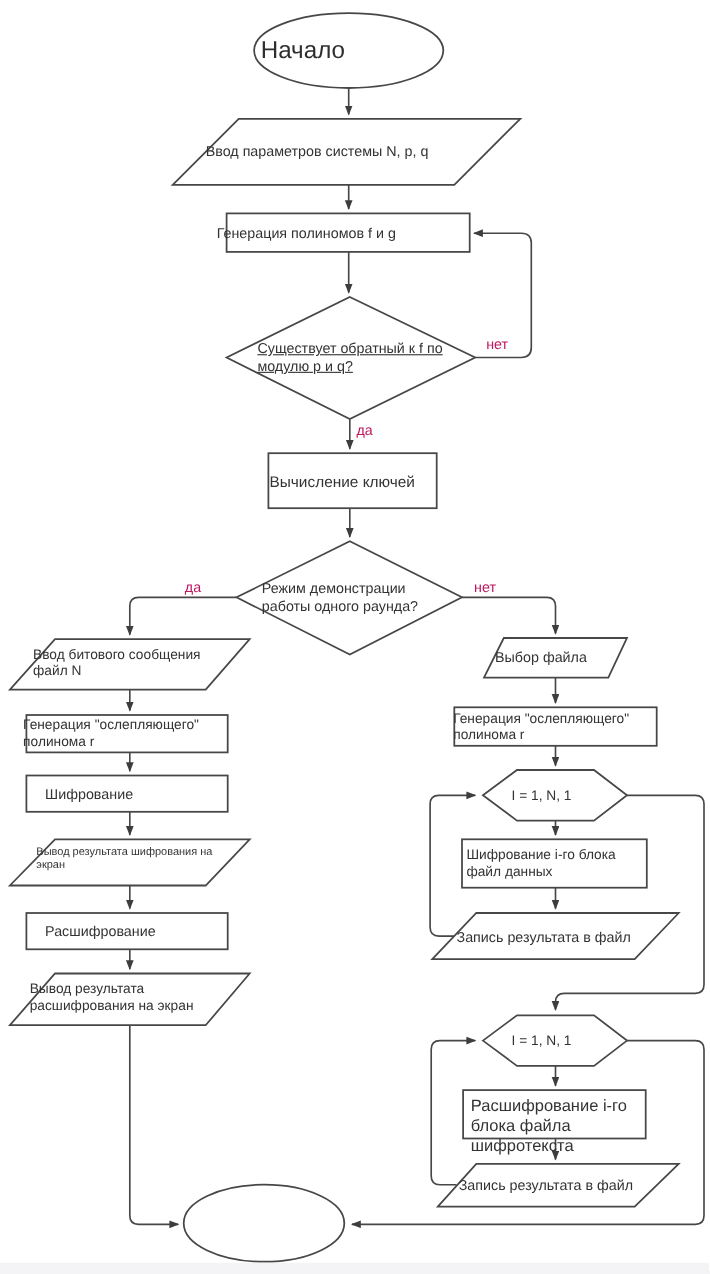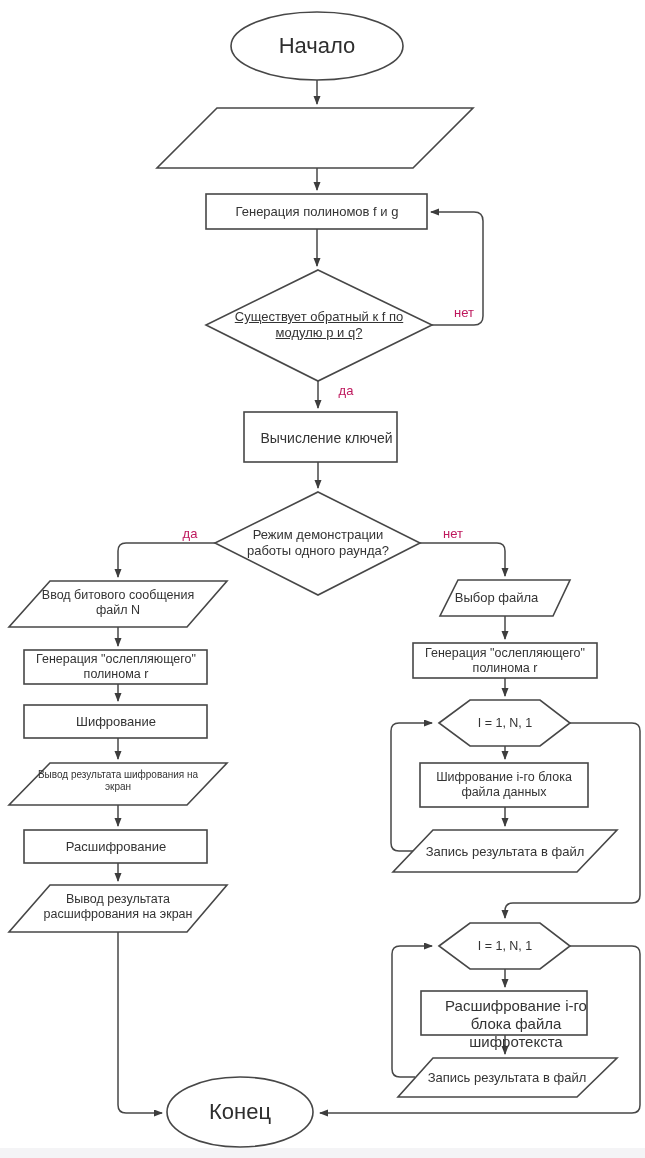--- a/index.html
+++ b/index.html
@@ -9,21 +9,20 @@
     height: 1158px;
     background: #ffffff;
     overflow: hidden;
     font-family: "Liberation Sans", sans-serif;
   }
   #shapes { position: absolute; left: 0; top: 0; }
   .shape { fill: #ffffff; stroke: #474747; stroke-width: 1.6; }
   .edge  { fill: none; stroke: #474747; stroke-width: 1.5; stroke-linecap: butt; }
   .lbl {
     position: absolute;
-    text-align: center;
     color: #333333;
     font-size: 13px;
     line-height: 1.2;
     white-space: normal;
   }
   .terminator { font-size: 22px; color: #2e2e2e; }
   .edge-lbl { font-size: 13px; color: #be185d; }
   #bottom-band {
     position: absolute;
     left: 0; right: 0; bottom: 0;
@@ -89,20 +88,21 @@
     <polygon class="shape" points="433,830 617,830 577,872 393,872"></polygon>
     <polygon class="shape" points="439,946 470,923 540,923 570,946 540,969 470,969"></polygon>
     <rect class="shape" x="421" y="991" width="166" height="44"></rect>
     <polygon class="shape" points="433,1058 617,1058 577,1097 398,1097"></polygon>
 
     <ellipse class="shape" cx="240" cy="1112" rx="73" ry="35"></ellipse>
   </svg>
 
   <div class="lbl terminator" style="left:237px; top:33px; width:160px;">Начало</div>
 
+  <div class="lbl" style="left:187px; top:130px; width:260px;">Ввод параметров системы N, p, q</div>
 
   <div class="lbl" style="left:197px; top:204px; width:240px;">Генерация полиномов f и g</div>
 
   <div class="lbl" style="left:234px; top:309px; width:170px;text-decoration:underline;">Существует обратный к f по модулю p и q?</div>
 
   <div class="lbl edge-lbl" style="left:442px; top:305px; width:44px;">нет</div>
 
   <div class="lbl edge-lbl" style="left:324px; top:383px; width:44px;">да</div>
 
   <div class="lbl" style="left:245px; top:430px; width:163px; font-size:14px;">Вычисление ключей</div>
@@ -124,26 +124,25 @@
   <div class="lbl" style="left:41px; top:839px; width:150px;">Расшифрование</div>
 
   <div class="lbl" style="left:27px; top:892px; width:182px; font-size:12.5px;">Вывод результата расшифрования на экран</div>
 
   <div class="lbl" style="left:450px; top:590px; width:93px;">Выбор файла</div>
 
   <div class="lbl" style="left:412px; top:646px; width:186px; font-size:12.5px;">Генерация "ослепляющего" полинома r</div>
 
   <div class="lbl" style="left:465px; top:716px; width:80px; font-size:12.5px;">I = 1, N, 1</div>
 
-  <div class="lbl" style="left:424px; top:770px; width:160px; font-size:12.5px;">Шифрование i-го блока файла данных</div>
+  <div class="lbl" style="left:424px; top:770px; width:160px; font-size:12.5px;">Шифрование i-го блока файл данных</div>
 
   <div class="lbl" style="left:415px; top:844px; width:180px;">Запись результата в файл</div>
 
   <div class="lbl" style="left:465px; top:939px; width:80px; font-size:12.5px;">I = 1, N, 1</div>
 
   <div class="lbl" style="left:428px; top:997px; width:176px; font-size:15px;">Расшифрование i-го блока файла шифротекста</div>
 
   <div class="lbl" style="left:417px; top:1070px; width:180px;">Запись результата в файл</div>
 
-  <div class="lbl terminator" style="left:163px; top:1099px; width:154px;">Конец</div>
 
   <div id="bottom-band"></div>
 </div>
 
 </body></html>

